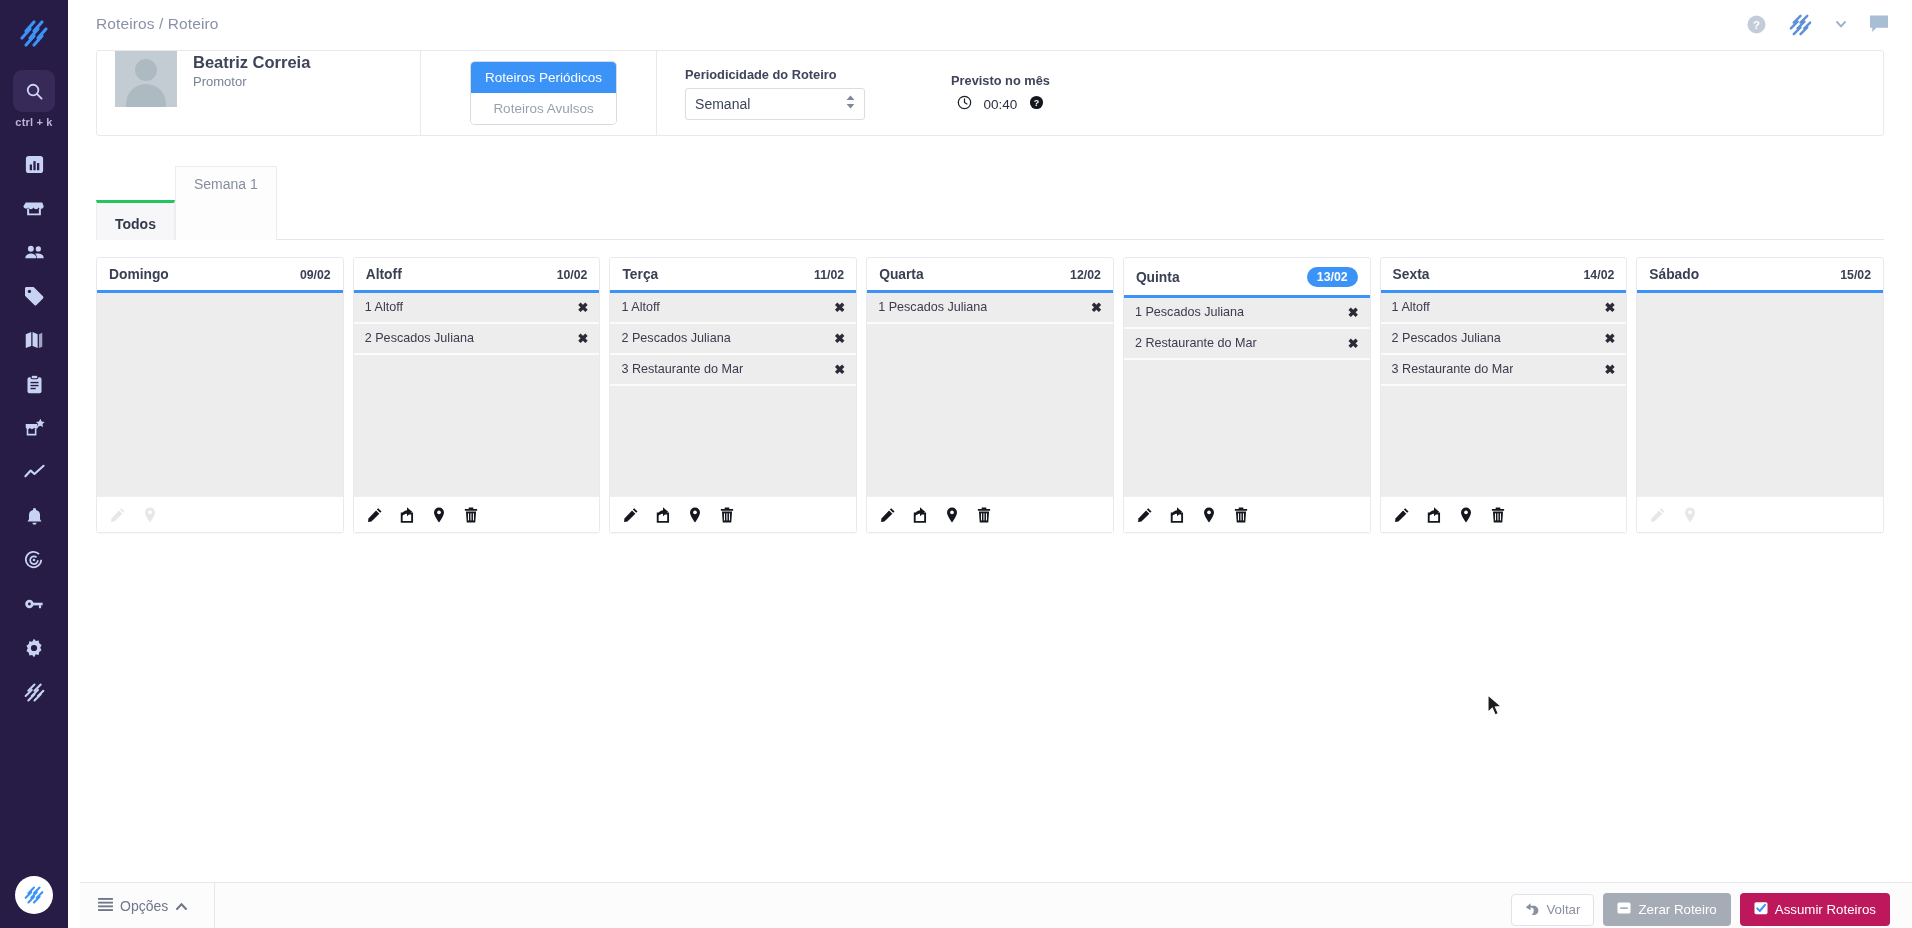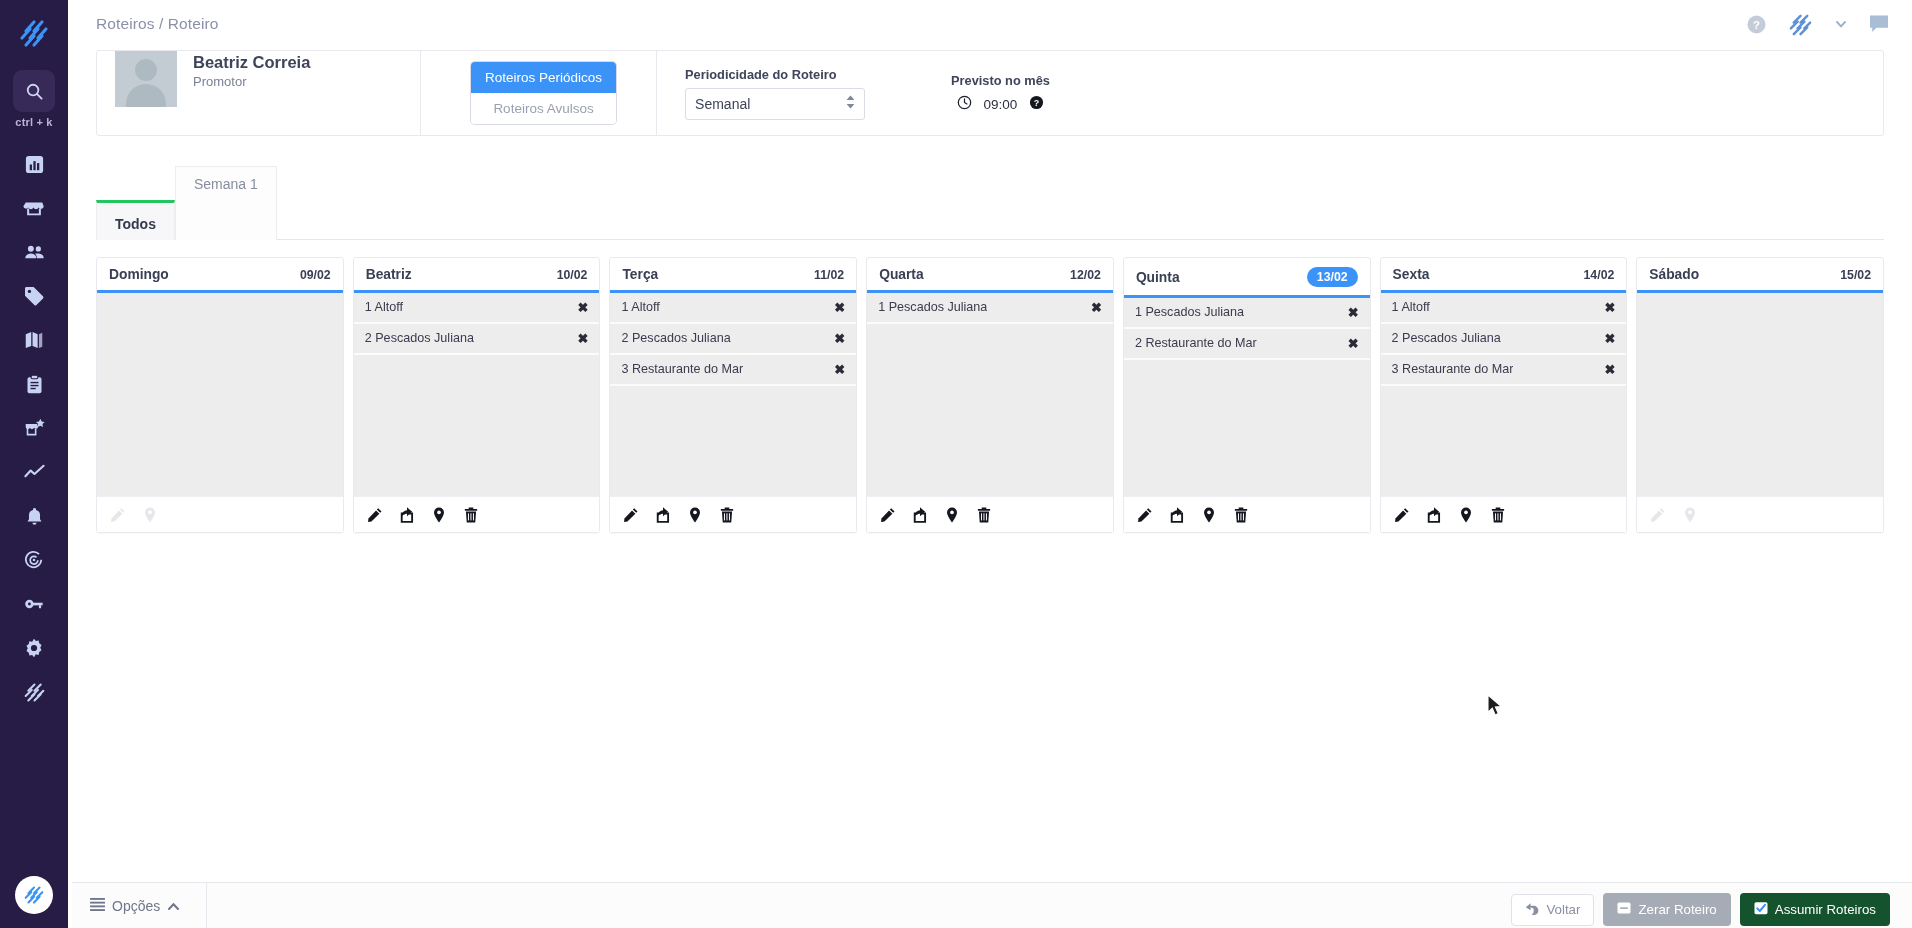--- a/index.html
+++ b/index.html
@@ -152,34 +152,34 @@
   .day-foot {
     height: 36px; flex: 0 0 36px; background: #fff;
     display: flex; align-items: center; gap: 16px; padding-left: 13px;
     border-top: 1px solid #efeff3;
   }
   .foot-icon { cursor: pointer; display: flex; align-items: center; }
   .foot-icon.disabled { opacity: .45; cursor: default; }
 
   
   .footer {
-    position: absolute; left: 4px; right: 0; bottom: 0; height: 46px;
+    position: absolute; left: 12px; right: 0; bottom: 0; height: 46px;
     background: #fcfcfd; border-top: 1px solid #e7e7ee;
     display: flex; align-items: center; padding: 0 22px 0 18px;
   }
   .opt-btn { display: flex; align-items: center; gap: 7px; font-size: 14px; color: #6f7689; cursor: pointer; padding-right: 26px; border-right: 1px solid #e7e7ee; height: 100%; }
   .footer-right { margin-left: auto; display: flex; align-items: center; gap: 9px; }
   .fbtn {
     display: flex; align-items: center; gap: 7px;
     font-size: 13.3px; padding: 7px 13px; border-radius: 4px; cursor: pointer;
     border: 1px solid transparent; font-family: inherit; margin-top: 8px;
   }
   .fbtn.ghost { background: #fff; border-color: #dfe2e8; color: #8a90a2; }
   .fbtn.grey { background: #a6acb5; color: #fff; }
-  .fbtn.blue { background: #14532d; color: #fff; }
+  .fbtn.blue { background: #be185d; color: #fff; }
 
   
   .cursor { position: absolute; left: 1487px; top: 694px; pointer-events: none; }
 </style>
 </head>
 <body>
 
 <div class="app">
 
   <nav class="sidebar">
@@ -393,21 +393,21 @@
 
         <div class="hc-prev">
           <div class="hc-prev-label">Previsto no mês</div>
           <div class="hc-prev-row">
             <span>
               <svg width="15" height="15" viewBox="0 0 16 16" fill="none" stroke="#1b1f2b" stroke-width="1.3">
                   <circle cx="8" cy="8" r="6.6"></circle>
                   <polyline points="8,4.2 8,8 10.6,9.6" stroke-linecap="round"></polyline>
                 </svg>
             </span>
-            <span class="hc-prev-val">09:00</span>
+            <span class="hc-prev-val">00:40</span>
             <span>
               <svg width="15" height="15" viewBox="0 0 16 16">
                   <circle cx="8" cy="8" r="7" fill="#15171f"></circle>
                   <text x="8" y="11.6" font-size="9.6" font-weight="700" text-anchor="middle" fill="#ffffff" font-family="Liberation Sans, sans-serif">?</text>
                 </svg>
             </span>
           </div>
         </div>
       </div>
 
@@ -434,21 +434,21 @@
               <span class="foot-icon disabled">
                 <svg width="16" height="16" viewBox="0 0 18 18">
                   <path d="M9 0.6a5.6 5.6 0 0 0-5.6 5.6C3.4 10.3 9 17.4 9 17.4s5.6-7.1 5.6-11.2A5.6 5.6 0 0 0 9 0.6z" fill="#c9ccd3"></path>
                   <circle cx="9" cy="6" r="2.1" fill="#ffffff"></circle>
                 </svg>
               </span>
             </div>
           </div>
           <div class="day-card">
             <div class="day-head">
-              <span class="day-name">Beatriz</span>
+              <span class="day-name">Altoff</span>
               <span class="day-date">10/02</span>
             </div>
             <div class="day-body">
               <div class="visit">
                 <span class="visit-label">1 Altoff</span>
                 <span class="visit-x">✖</span>
               </div>
               <div class="visit">
                 <span class="visit-label">2 Pescados Juliana</span>
                 <span class="visit-x">✖</span>

